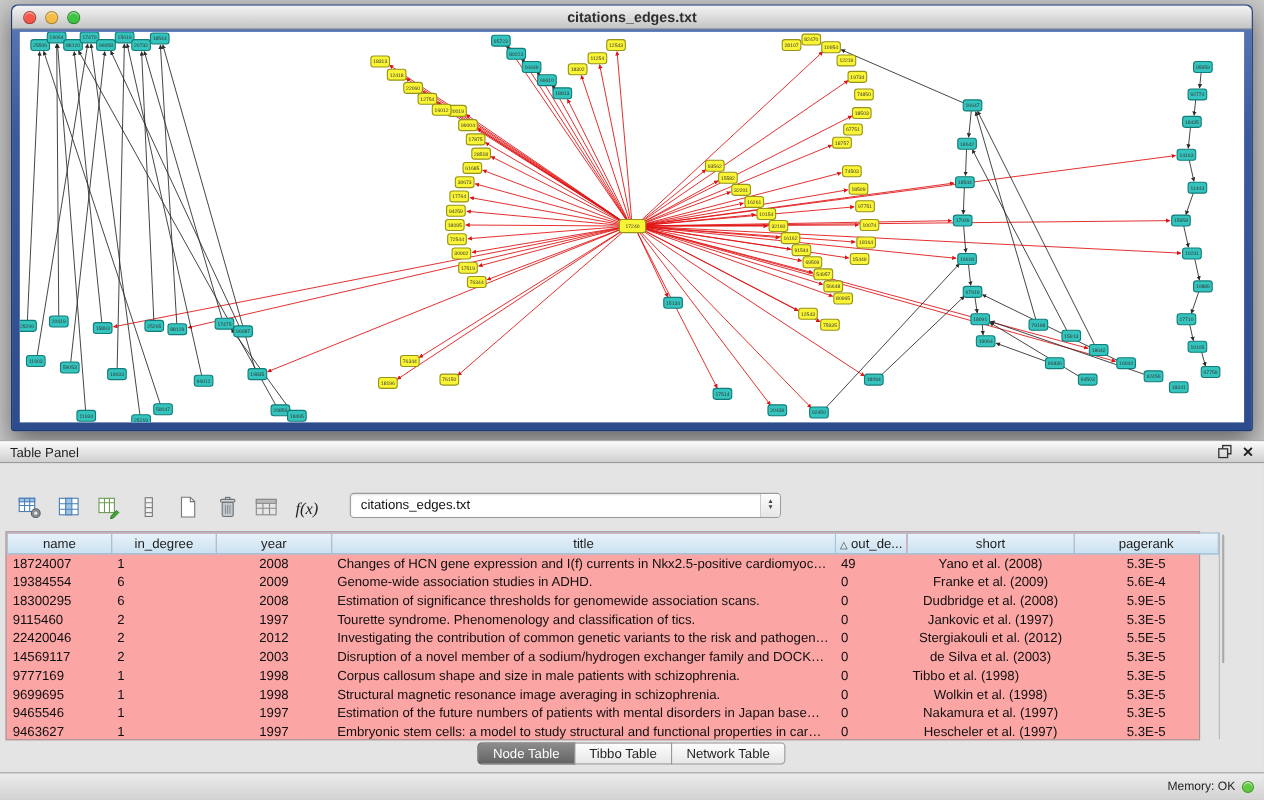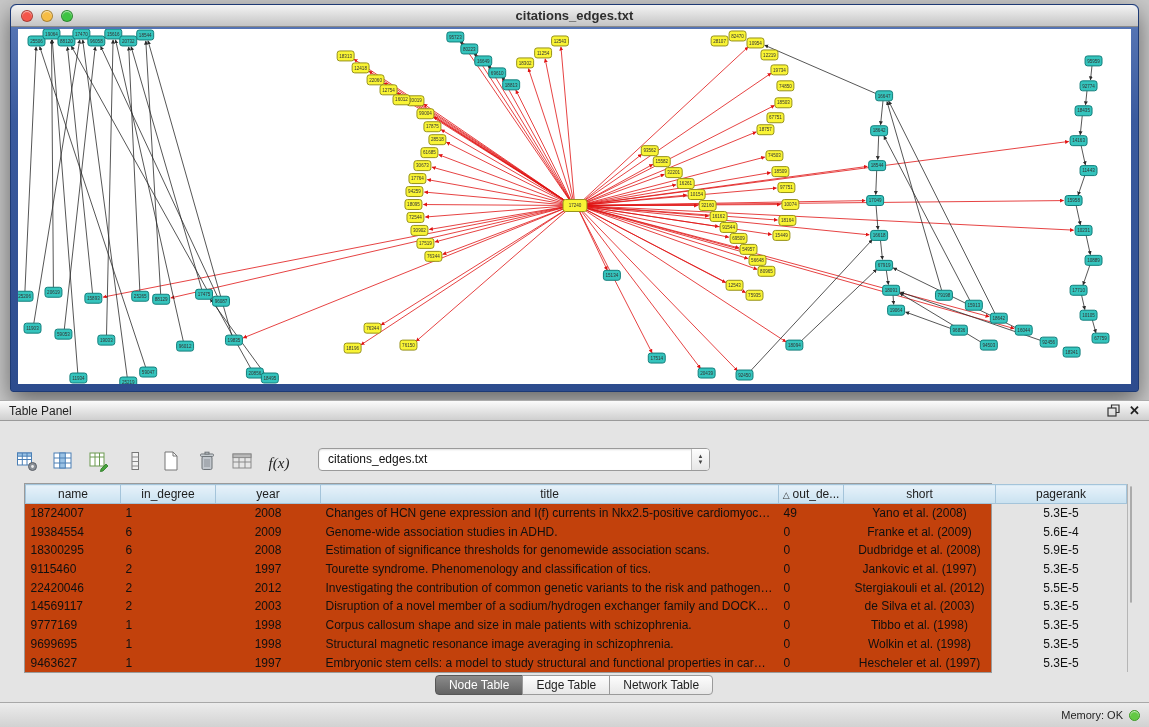--- a/index.html
+++ b/index.html
@@ -38,22 +38,22 @@
   .tool-btn svg{display:block;}
   .fx-label{font-family:"Liberation Serif",serif;font-style:italic;font-size:15px;color:#222;}
   .combo{margin-left:16px;width:392px;height:23px;background:#fff;border:1px solid #9a9a9a;
     border-radius:4px;display:flex;align-items:center;box-shadow:inset 0 1px 2px rgba(0,0,0,.12);}
   .combo-value{flex:1;font-size:12px;color:#111;padding-left:9px;white-space:nowrap;overflow:hidden;}
   .combo-stepper{width:18px;height:100%;border-left:1px solid #c0c0c0;display:flex;
     flex-direction:column;align-items:center;justify-content:center;gap:1px;
     background:linear-gradient(#fdfdfd,#e6e6e6);border-radius:0 3px 3px 0;}
   .combo-stepper span{font-size:6px;line-height:5px;color:#444;}
 
-  .table-wrap{position:absolute;left:24px;top:83px;width:968px;height:190px;
-    border:1px solid #9a9a9a;background:#c2410c;display:flex;}
+  .table-wrap{position:absolute;left:5px;top:83px;width:1086px;height:190px;
+    border:1px solid #9a9a9a;background:#fca5a5;display:flex;}
   table{border-collapse:collapse;table-layout:fixed;flex:0 0 auto;}
   th{height:19px;background:linear-gradient(#e7f2fa,#c9e1f0);border:1px solid #a4c4da;
     font-size:12px;font-weight:normal;color:#1d1d1d;text-align:center;
     overflow:hidden;white-space:nowrap;padding:0 2px;cursor:pointer;}
   .sort{font-size:9px;margin-right:3px;color:#333;}
   td{height:17px;font-size:12px;color:#101010;padding:0 5px;overflow:hidden;
     white-space:nowrap;border:none;}
   .vscroll{flex:1;position:relative;border-left:1px solid #b5b5b5;
     background:linear-gradient(90deg,#f7f7f7,#e7e7e7);}
   .vthumb{position:absolute;left:2px;right:2px;top:2px;height:62%;border-radius:6px;
@@ -825,51 +825,60 @@
             <td style="width: 65px; text-align: left;">0</td>
             <td style="width: 152px; text-align: center;">de Silva et al. (2003)</td>
             <td style="width: 131px; text-align: center;">5.3E-5</td>
           </tr>
           <tr>
             <td style="width: 95px; text-align: left; margin-left: 36px;">9777169</td>
             <td style="width: 95px; text-align: left;">1</td>
             <td style="width: 105px; text-align: center;">1998</td>
             <td style="width: 458px; text-align: left;">Corpus callosum shape and size in male patients with schizophrenia.</td>
             <td style="width: 65px; text-align: left;">0</td>
-            <td style="width: 152px; text-align: center;">Tibbo et al. (1998)</td>
+            <td style="width: 152px; ">Tibbo et al. (1998)</td>
             <td style="width: 131px; text-align: center;">5.3E-5</td>
           </tr>
           <tr>
             <td style="width: 95px; text-align: left;">9699695</td>
             <td style="width: 95px; text-align: left;">1</td>
             <td style="width: 105px; text-align: center;">1998</td>
             <td style="width: 458px; text-align: left;">Structural magnetic resonance image averaging in schizophrenia.</td>
             <td style="width: 65px; text-align: left;">0</td>
             <td style="width: 152px; text-align: center;">Wolkin et al. (1998)</td>
             <td style="width: 131px; text-align: center;">5.3E-5</td>
           </tr>
           <tr>
+            <td style="width: 95px; text-align: left;">9465546</td>
+            <td style="width: 95px; text-align: left;">1</td>
+            <td style="width: 105px; text-align: center;">1997</td>
+            <td style="width: 458px; text-align: left;">Estimation of the future numbers of patients with mental disorders in Japan base…</td>
+            <td style="width: 65px; text-align: left;">0</td>
+            <td style="width: 152px; text-align: center;">Nakamura et al. (1997)</td>
+            <td style="width: 131px; text-align: center;">5.3E-5</td>
+          </tr>
+          <tr>
             <td style="width: 95px; text-align: left;">9463627</td>
             <td style="width: 95px; text-align: left;">1</td>
             <td style="width: 105px; text-align: center;">1997</td>
             <td style="width: 458px; text-align: left;">Embryonic stem cells: a model to study structural and functional properties in car…</td>
             <td style="width: 65px; text-align: left;">0</td>
             <td style="width: 152px; text-align: center;">Hescheler et al. (1997)</td>
             <td style="width: 131px; text-align: center;">5.3E-5</td>
           </tr>
         </tbody>
     </table>
     <div class="vscroll">
       <div class="vthumb"></div>
     </div>
   </div>
 
   <div class="tabs">
     <div class="tab selected">Node Table</div>
-    <div class="tab">Edge Table</div>
+    <div class="tab">Tibbo Table</div>
     <div class="tab">Network Table</div>
   </div>
 </div>
 
 <div class="status-bar">
   <span class="mem">Memory: OK</span>
   <span class="mem-dot" style="background: rgb(99, 201, 67);"></span>
 </div>
 
 </body></html>

